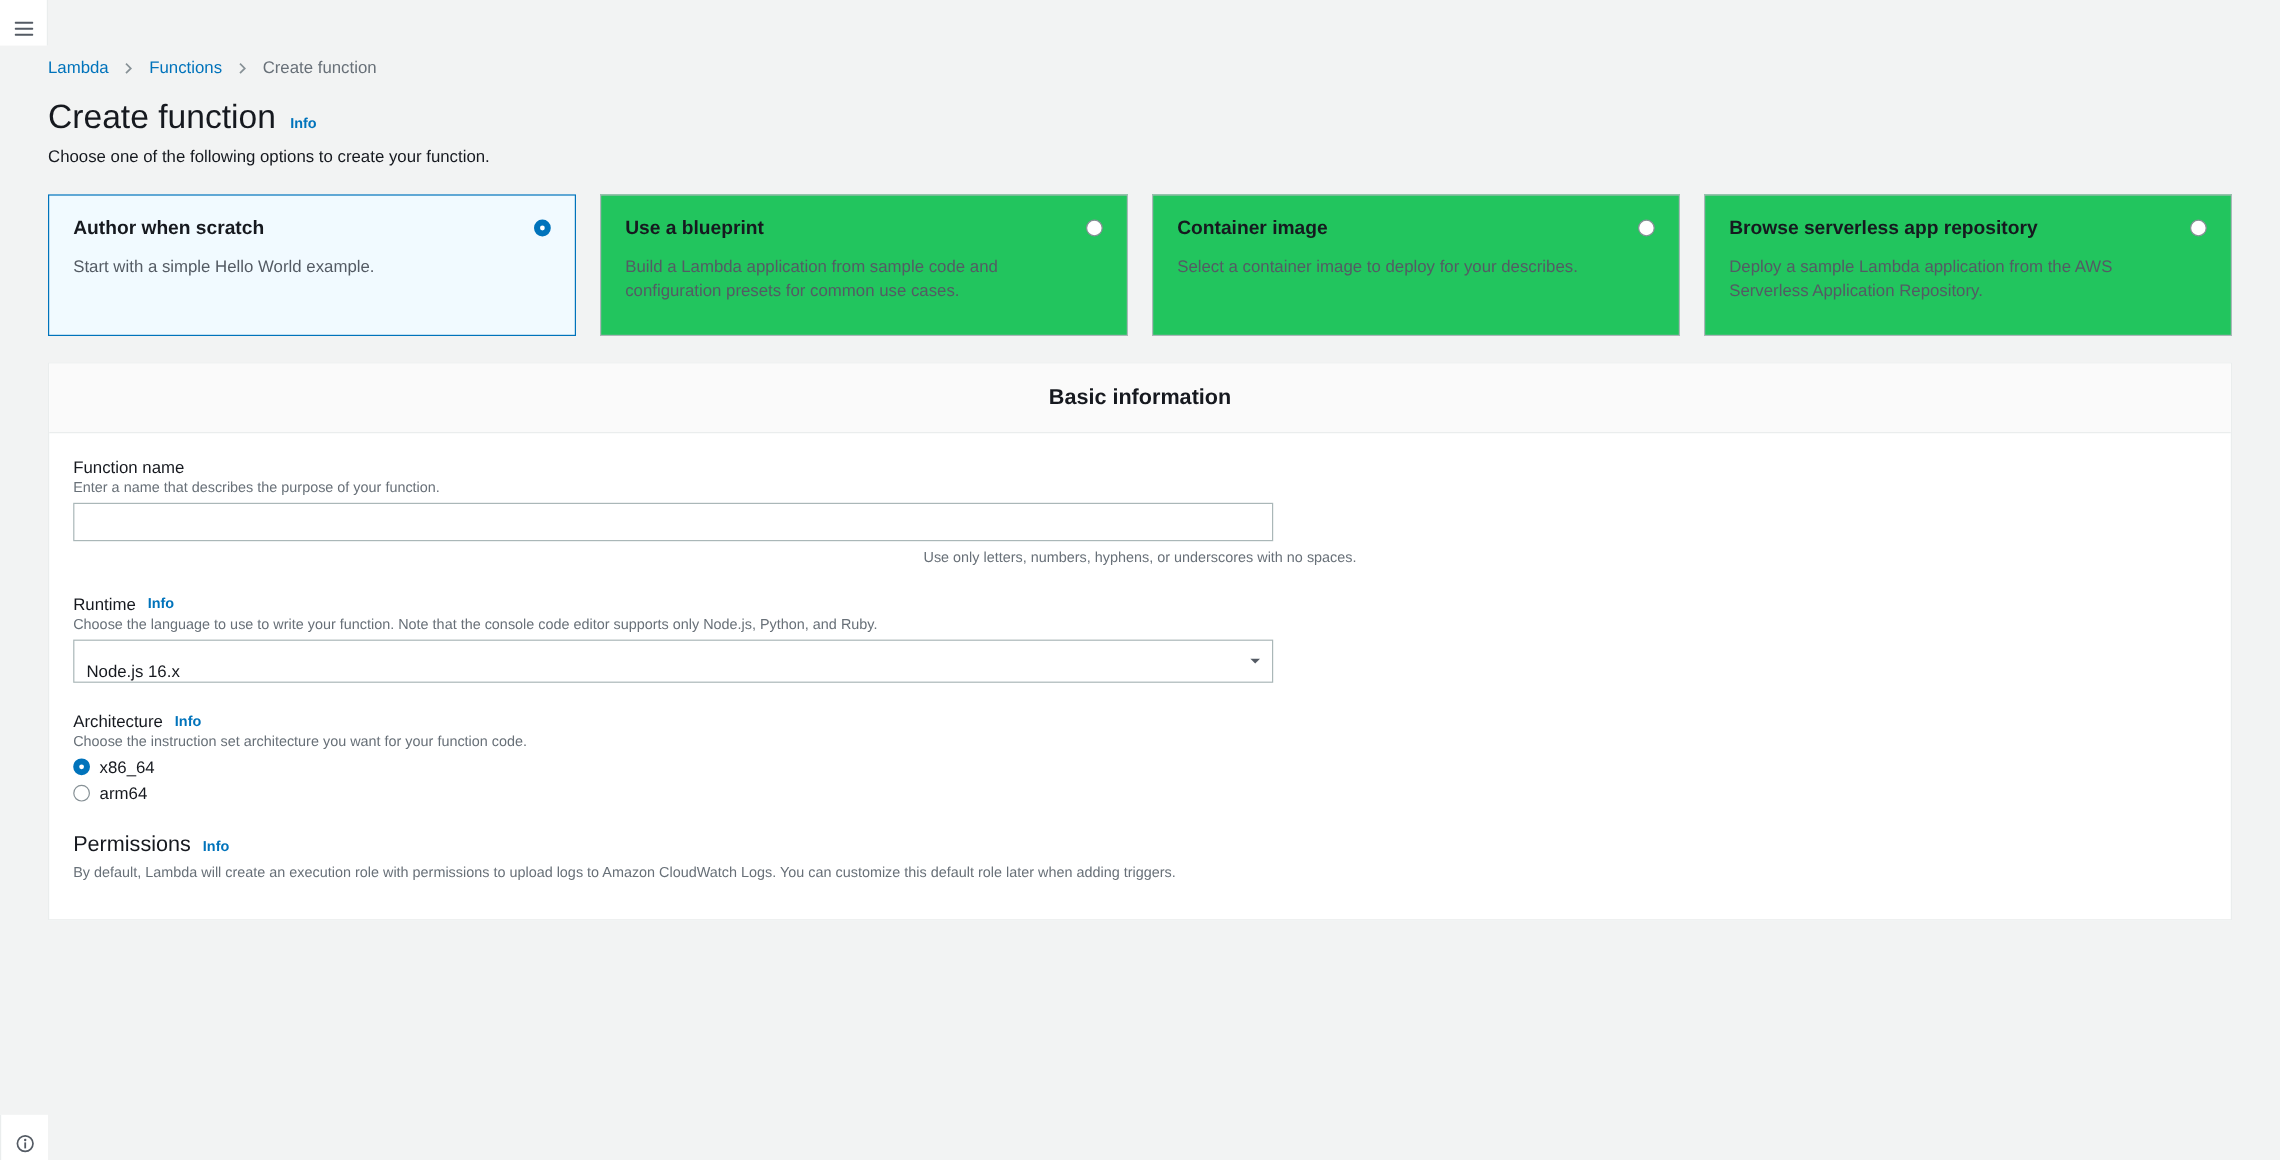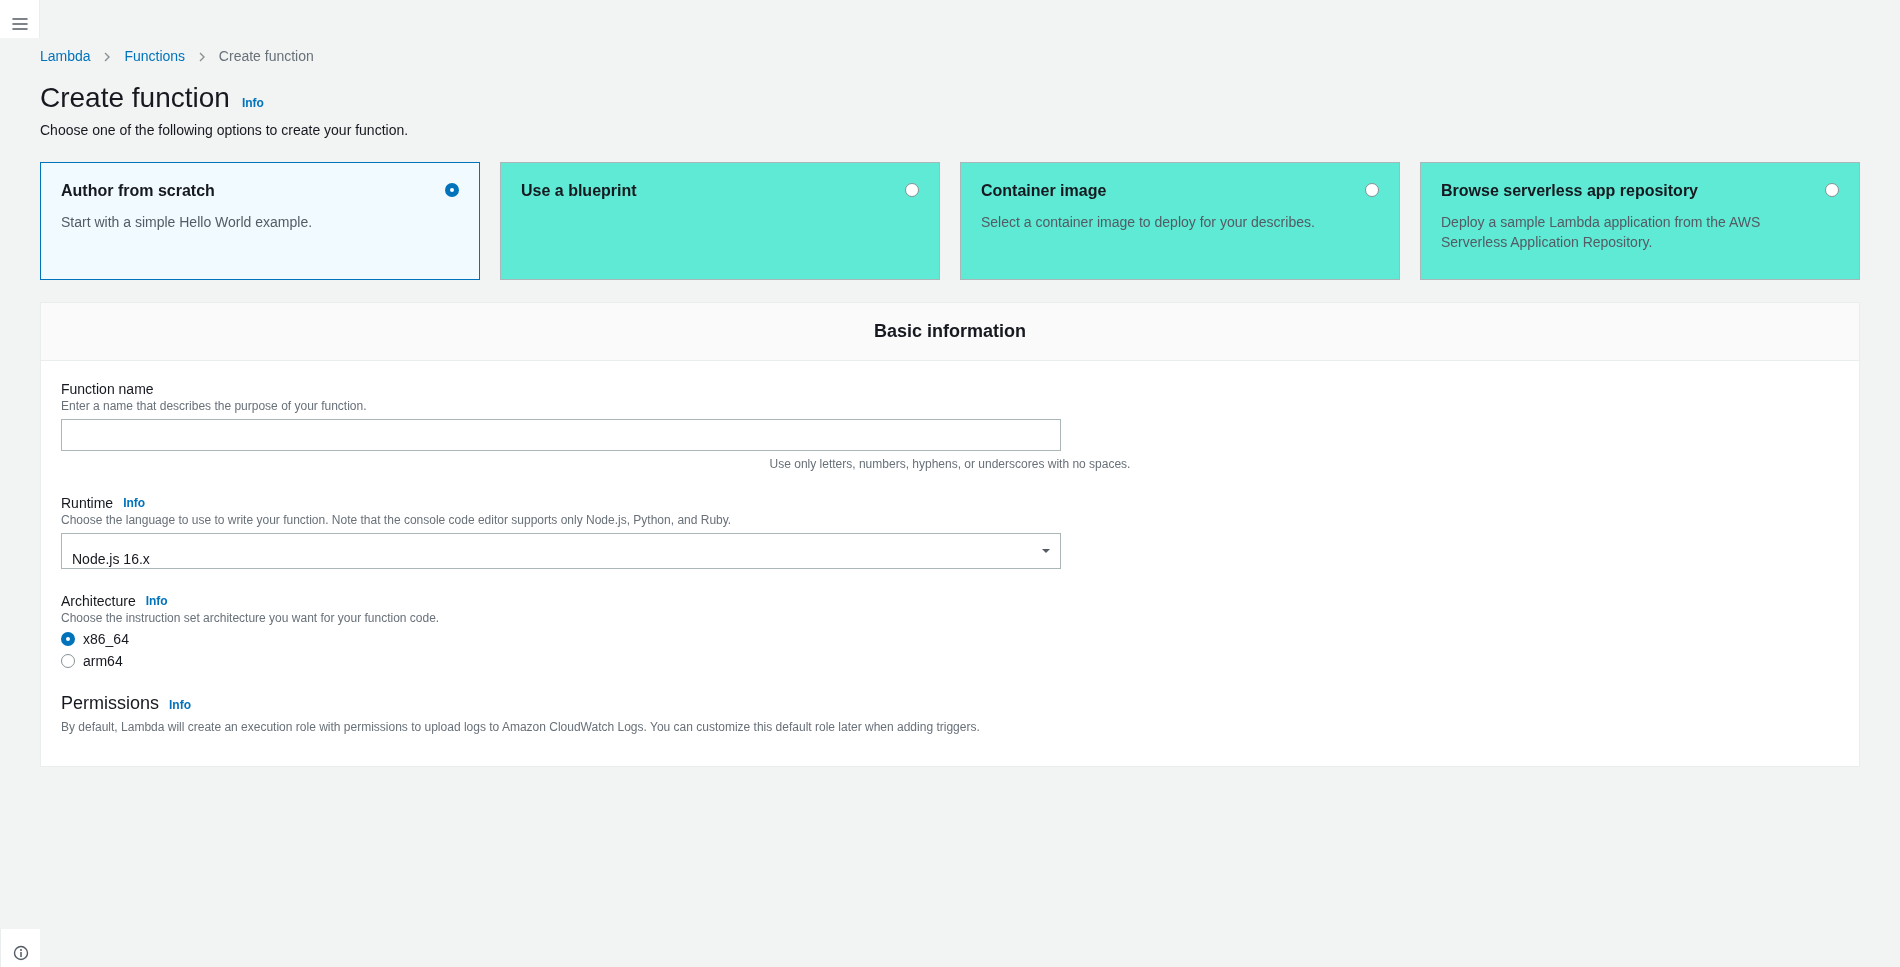--- a/index.html
+++ b/index.html
@@ -43,21 +43,21 @@
 h1 { font-size: 28px; font-weight: 400; color: #16191f; }
 .info-link { color: #0073bb; font-size: 12px; font-weight: 700; text-decoration: none; cursor: pointer; }
 .subtitle { margin-top: 8px; font-size: 14px; color: #16191f; }
 .option-tiles {
   display: grid;
   grid-template-columns: repeat(4, 1fr);
   gap: 20px;
   margin-top: 24px;
 }
 .tile {
-  background: #5eead4;
+  background: #22c55e;
   border: 1px solid #aab7b8;
   padding: 18px 46px 18px 20px;
   position: relative;
   cursor: pointer;
   min-height: 118px;
 }
 .tile.selected {
   border: 1px solid #0073bb;
   background: #f1faff;
 }
@@ -165,26 +165,27 @@
 
     <div class="page-title-row">
       <h1>Create function</h1>
       <a class="info-link">Info</a>
     </div>
     <p class="subtitle">Choose one of the following options to create your function.</p>
 
     <div class="option-tiles">
       <div class="tile selected">
         <span class="radio"></span>
-        <h3>Author from scratch</h3>
+        <h3>Author when scratch</h3>
         <p>Start with a simple Hello World example.</p>
       </div>
       <div class="tile">
         <span class="radio"></span>
         <h3>Use a blueprint</h3>
+        <p>Build a Lambda application from sample code and configuration presets for common use cases.</p>
       </div>
       <div class="tile">
         <span class="radio"></span>
         <h3>Container image</h3>
         <p>Select a container image to deploy for your describes.</p>
       </div>
       <div class="tile">
         <span class="radio"></span>
         <h3>Browse serverless app repository</h3>
         <p>Deploy a sample Lambda application from the AWS Serverless Application Repository.</p>

